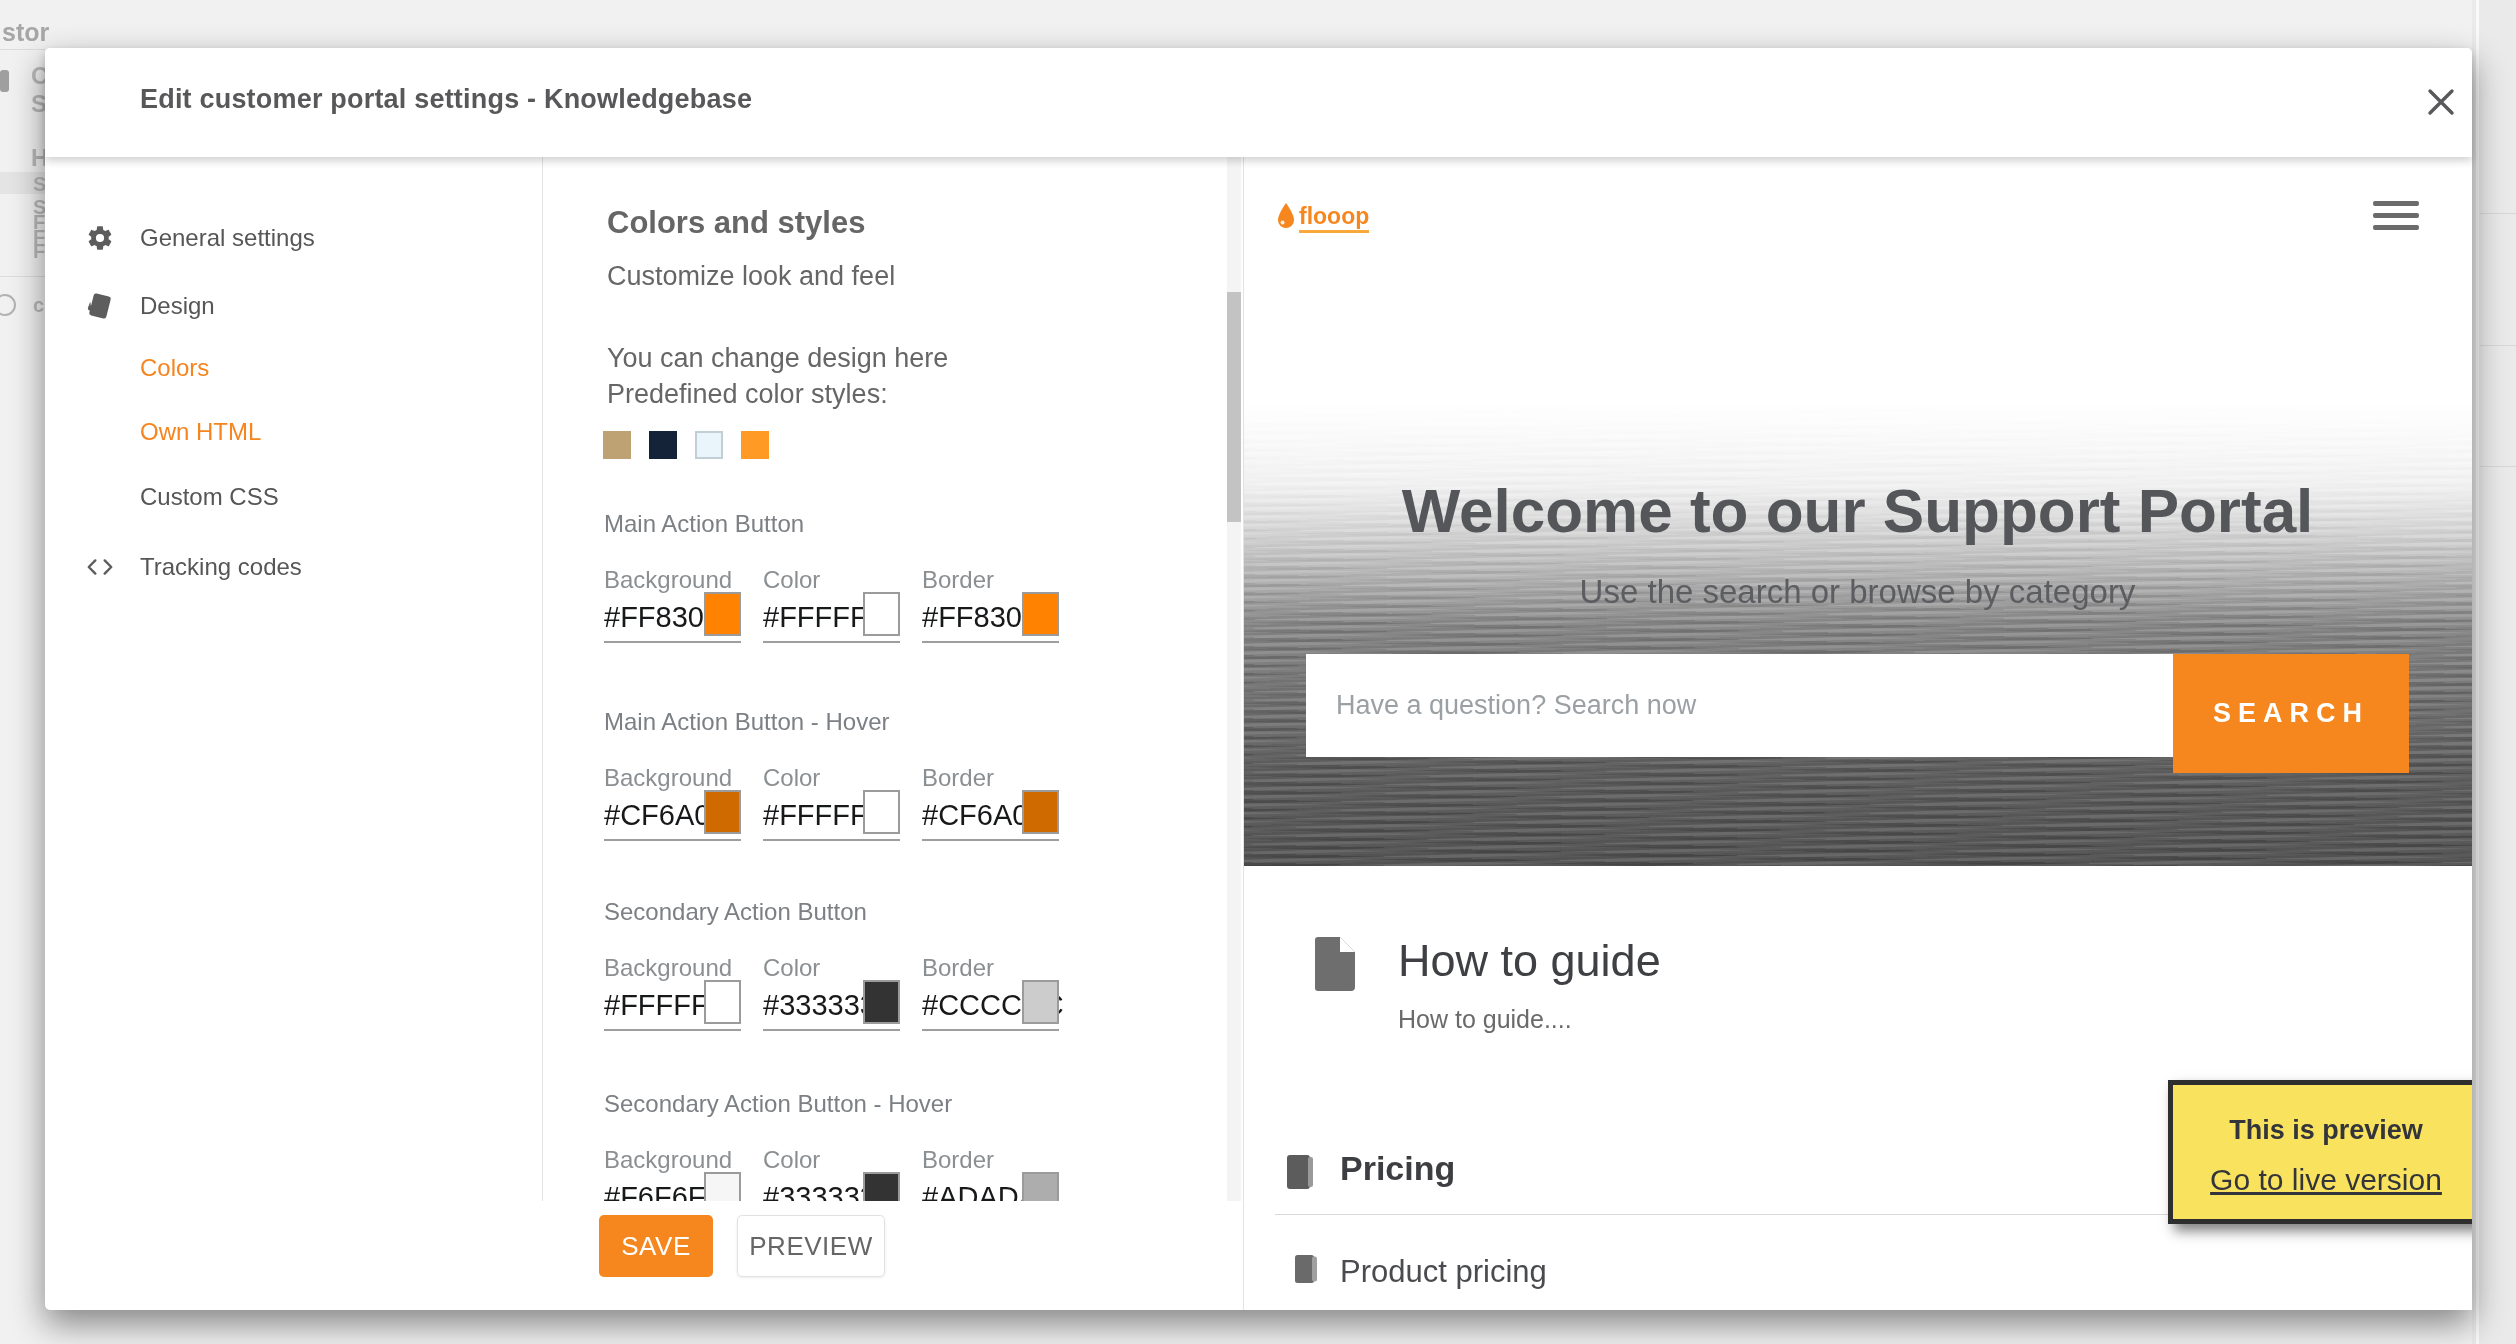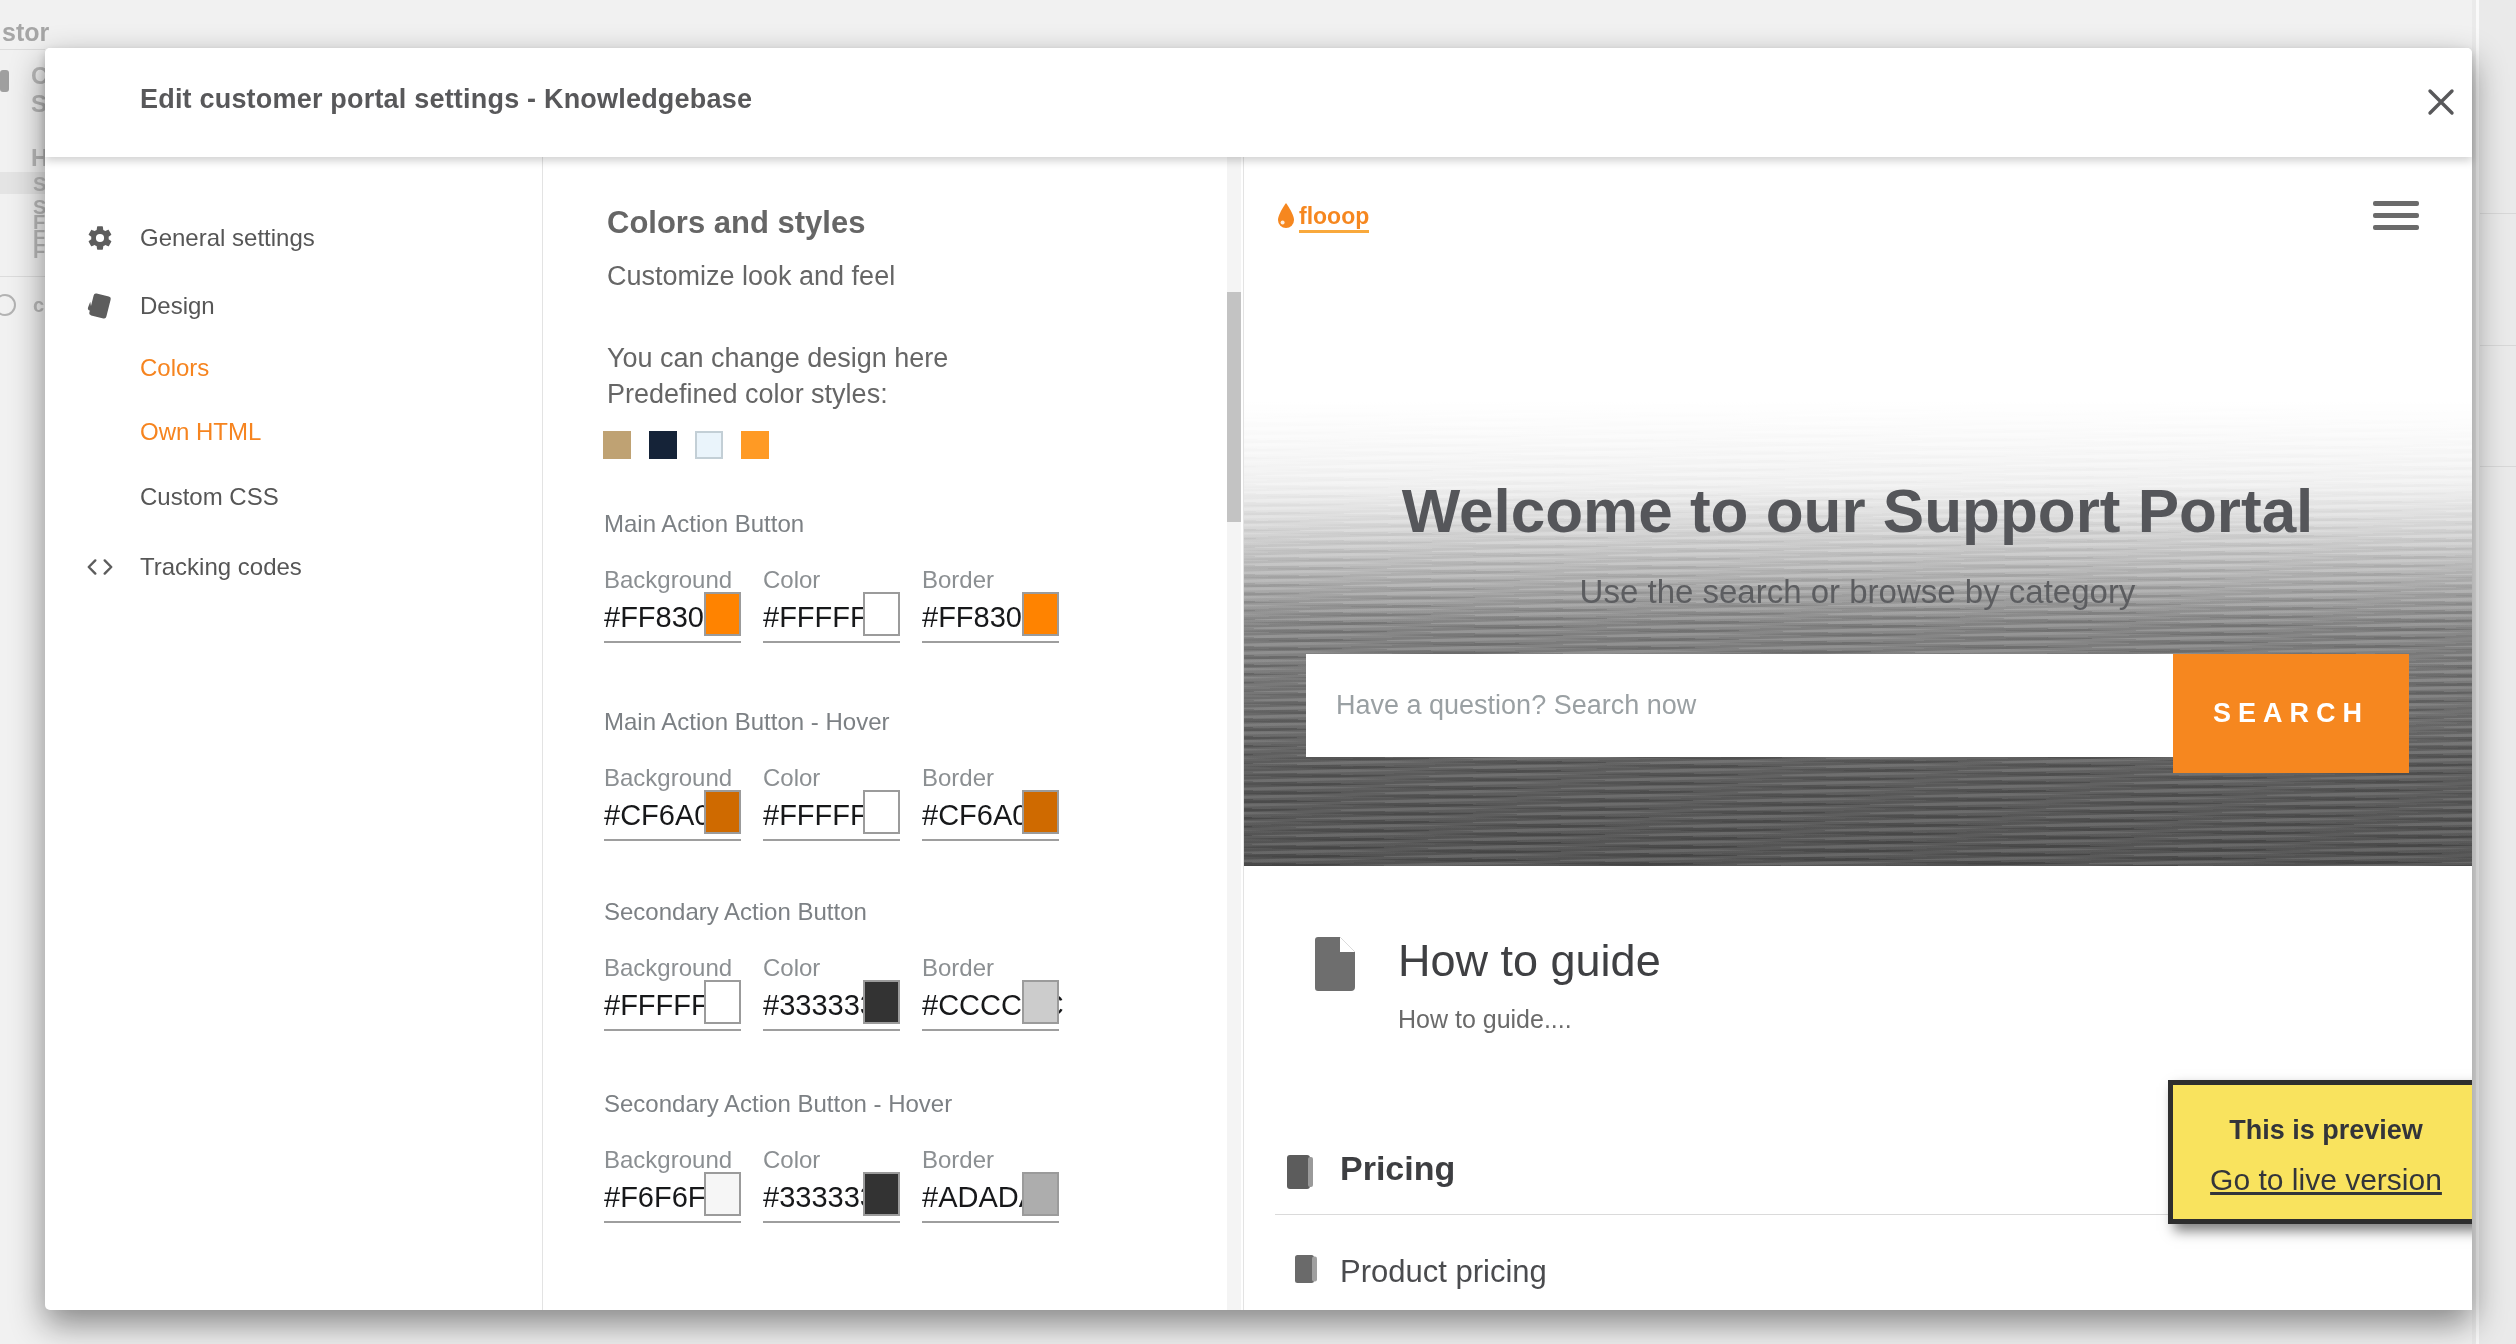--- a/index.html
+++ b/index.html
@@ -291,20 +291,24 @@
               <span class="f-value">#ADADAD</span>
               <span class="f-swatch" style="background-color: rgb(173, 173, 173);"></span>
             </div>
           </div>
         </div>
       </div>
 
       <div class="scroll-track"></div>
       <div class="scroll-thumb"></div>
 
+      <div class="panel-footer">
+        <button class="save-btn">SAVE</button>
+        <button class="preview-btn">PREVIEW</button>
+      </div>
     </div>
 
     <div class="v-div" style="left:1198px;"></div>
 
     <div class="preview-pane">
       <div class="hero">
         <div class="logo">
           <svg width="18" height="26" viewBox="0 0 18 26">
             <path fill="#f6871f" d="M9 0 C9 0 1 11 1 17 a8 8 0 0 0 16 0 C17 11 9 0 9 0 Z"></path>
             <circle cx="5.6" cy="19.5" r="2" fill="#ffffff" opacity="0.85"></circle>

